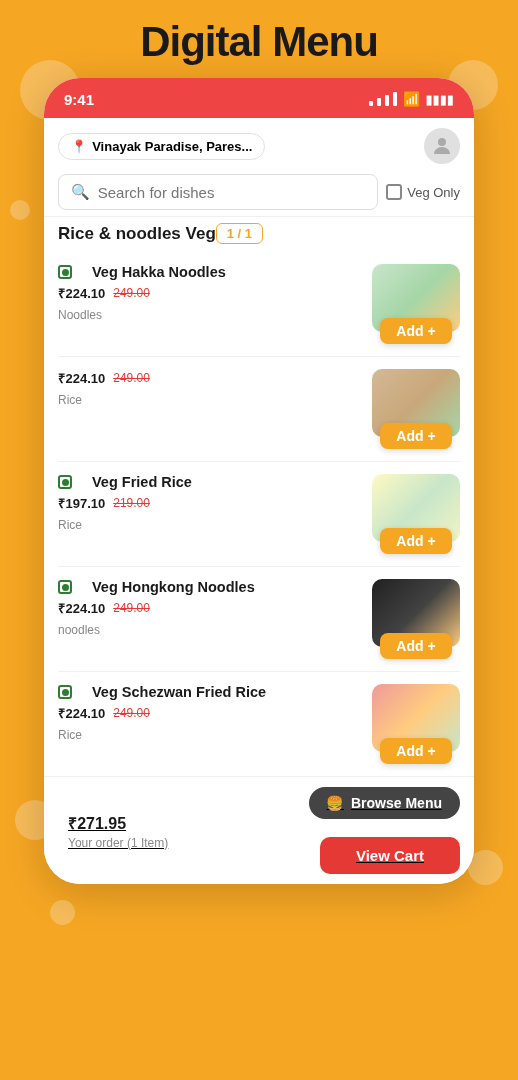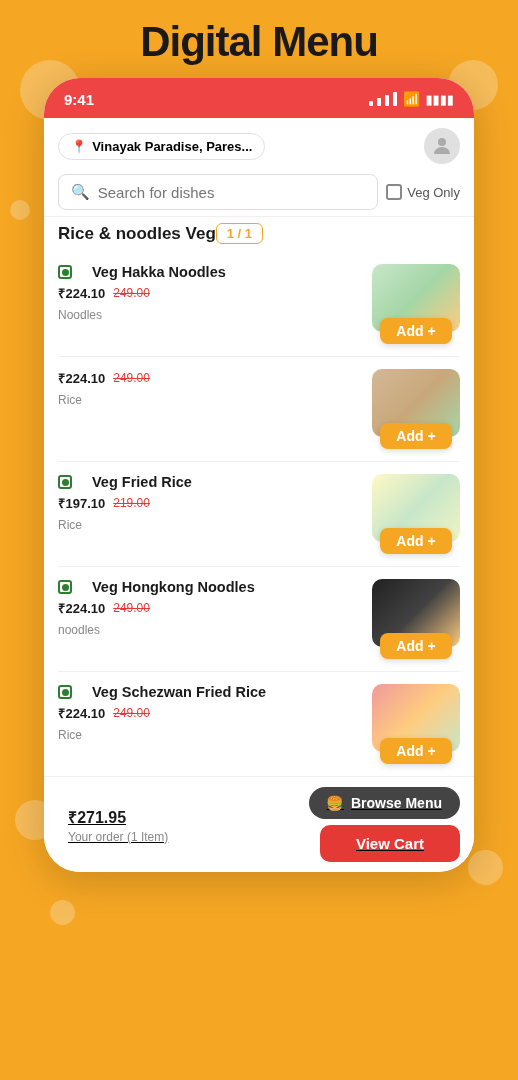--- a/index.html
+++ b/index.html
@@ -227,20 +227,21 @@
       background: #e53935;
       color: #fff;
       border: none;
       border-radius: 10px;
       padding: 10px 30px;
       font-size: 15px;
       font-weight: 700;
       cursor: pointer;
       width: 140px;
       text-align: center;
+      margin-top: 12px;
     }
 
     
     .food-img-1 { background: linear-gradient(135deg, #c8e6c9, #a5d6a7, #ffcc80); }
     .food-img-2 { background: linear-gradient(135deg, #d4b896, #c8a87a, #a5d6a7); }
     .food-img-3 { background: linear-gradient(135deg, #fff9c4, #c8e6c9, #f0f4c3); }
     .food-img-4 { background: linear-gradient(135deg, #212121, #424242, #ffcc80); }
     .food-img-5 { background: linear-gradient(135deg, #ef9a9a, #ffcc80, #c8e6c9); }
   </style>
 </head>

